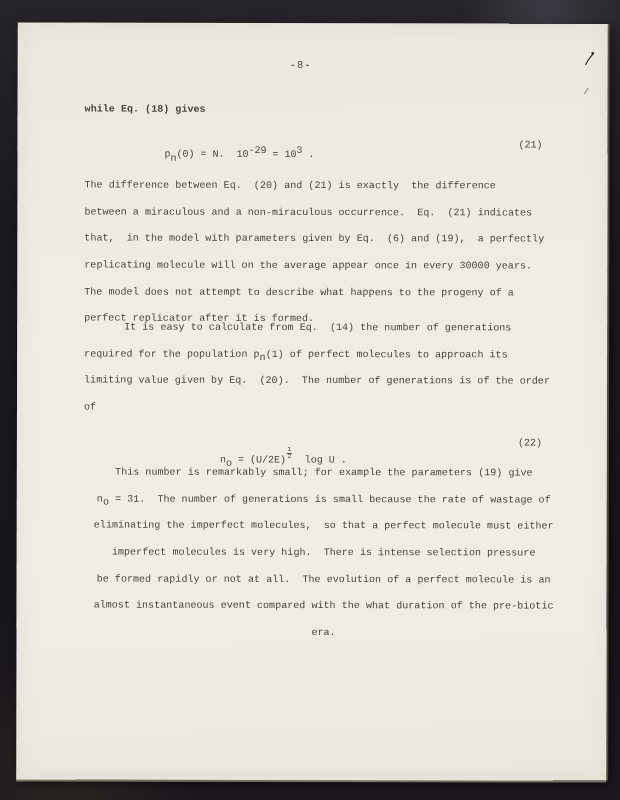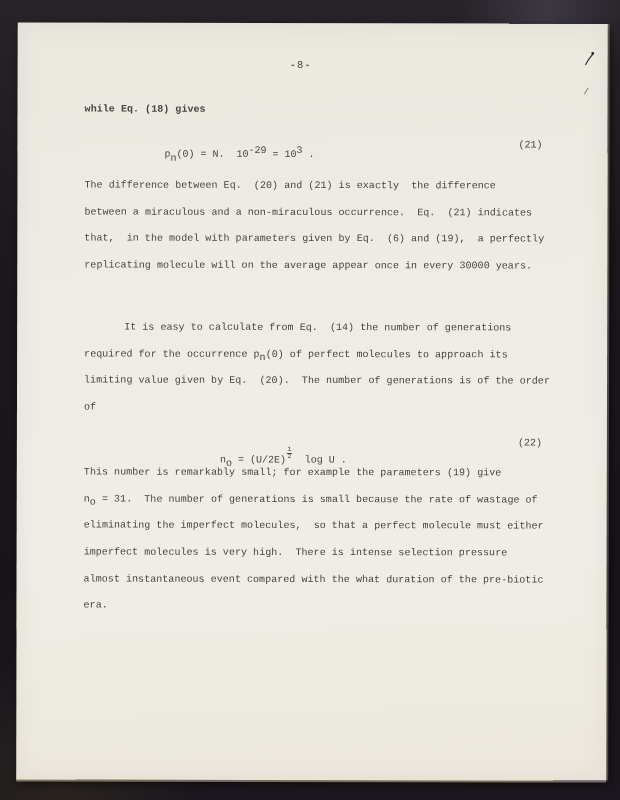--- a/index.html
+++ b/index.html
@@ -73,39 +73,42 @@
     <div class="eq-row eq21" style="top:115px;">
       <span class="eq-body"><span>p</span><sub class="tw">n</sub><span>(0) = N.  10</span><sup class="tw">-29</sup><span> = 10</span><sup class="tw">3</sup><span> .</span></span>
       <span class="eq-num">(21)</span>
     </div>
 
     <div class="para" style="top:150px;">
       <div class="pline">The difference between Eq.  (20) and (21) is exactly  the difference</div>
       <div class="pline">between a miraculous and a non-miraculous occurrence.  Eq.  (21) indicates</div>
       <div class="pline">that,  in the model with parameters given by Eq.  (6) and (19),  a perfectly</div>
       <div class="pline">replicating molecule will on the average appear once in every 30000 years.</div>
+      <div class="pline">The model does not attempt to describe what happens to the progeny of a</div>
+      <div class="pline">perfect replicator after it is formed.</div>
     </div>
 
     <div class="para" style="top:292px;">
       <div class="pline indent1">It is easy to calculate from Eq.  (14) the number of generations</div>
-      <div class="pline"><span>required for the occurrence p</span><sub class="tw">n</sub><span>(0) of perfect molecules to approach its</span></div>
+      <div class="pline"><span>required for the population p</span><sub class="tw">n</sub><span>(1) of perfect molecules to approach its</span></div>
       <div class="pline">limiting value given by Eq.  (20).  The number of generations is of the order</div>
       <div class="pline">of</div>
     </div>
 
     <div class="eq-row eq22" style="top:413px;">
       <span class="eq-body"><span>n</span><sub class="tw">o</sub><span> = (U/2E)</span><span class="frac"><span class="fn">1</span><span class="fd">2</span></span><span>  log U .</span></span>
       <span class="eq-num">(22)</span>
     </div>
 
-    <div class="para" style="top:437px;">
+    <div class="para" style="top:437px;text-align:center;">
       <div class="pline">This number is remarkably small; for example the parameters (19) give</div>
       <div class="pline"><span>n</span><sub class="tw">o</sub><span> = 31.  The number of generations is small because the rate of wastage of</span></div>
       <div class="pline">eliminating the imperfect molecules,  so that a perfect molecule must either</div>
       <div class="pline">imperfect molecules is very high.  There is intense selection pressure</div>
+      <div class="pline">be formed rapidly or not at all.  The evolution of a perfect molecule is an</div>
       <div class="pline">almost instantaneous event compared with the what duration of the pre-biotic</div>
       <div class="pline">era.</div>
     </div>
 
     <svg class="ink-mark mark1" viewBox="0 0 13 15">
       <path d="M10.5,2 L8.5,4.5 5.5,8.5 3,13" stroke="#26241f" stroke-width="1.1" fill="none" stroke-linecap="round"></path>
       <circle cx="10" cy="1.8" r="1.4" fill="#26241f"></circle>
     </svg>
     <svg class="ink-mark mark2" viewBox="0 0 6 7">
       <path d="M4.5,0.5 L1,6" stroke="#3a372f" stroke-width="0.9" fill="none" stroke-linecap="round"></path>

